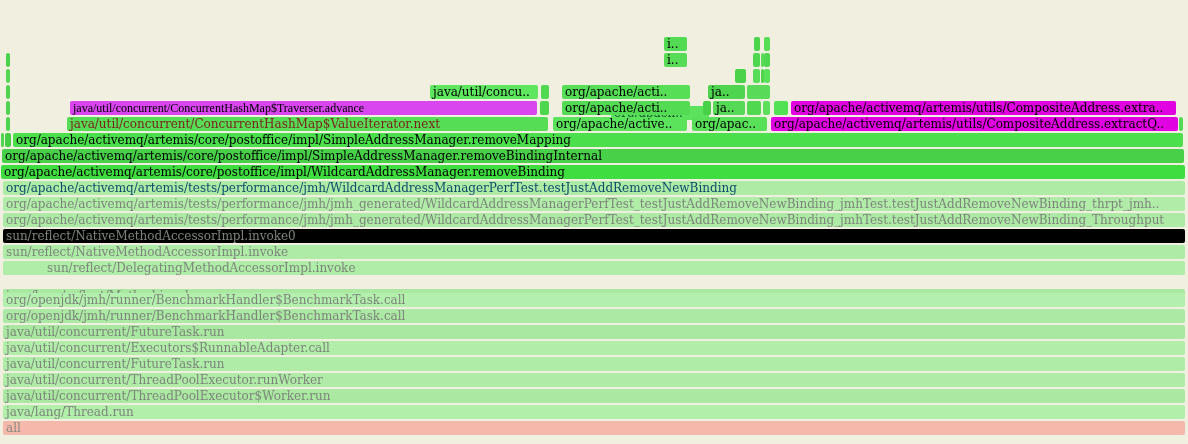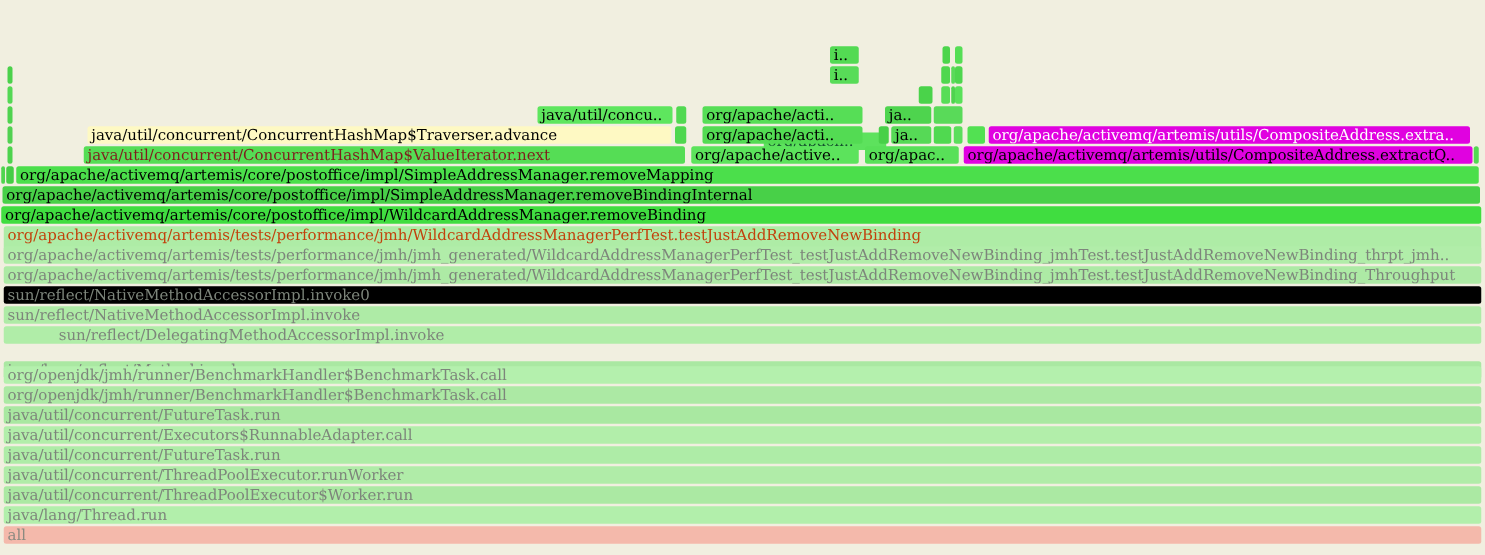--- a/index.html
+++ b/index.html
@@ -44,41 +44,41 @@
       <div class="frame" style="left: 753px; top: 69px; width: 7px; height: 14px; background: rgb(87, 221, 87); color: rgb(0, 0, 0);"></div>
       <div class="frame" style="left: 761px; top: 69px; width: 2px; height: 14px; background: rgb(79, 211, 79); color: rgb(0, 0, 0);"></div>
       <div class="frame" style="left: 764px; top: 69px; width: 6px; height: 14px; background: rgb(89, 225, 89); color: rgb(0, 0, 0);"></div>
       <div class="frame" style="left: 6px; top: 85px; width: 4px; height: 14px; background: rgb(79, 211, 79); color: rgb(0, 0, 0);"></div>
       <div class="frame" style="left: 430px; top: 85px; width: 108px; height: 14px; background: rgb(94, 230, 94); color: rgb(0, 0, 0);">java/util/concu..</div>
       <div class="frame" style="left: 541px; top: 85px; width: 8px; height: 14px; background: rgb(81, 217, 81); color: rgb(0, 0, 0);"></div>
       <div class="frame" style="left: 562px; top: 85px; width: 128px; height: 14px; background: rgb(86, 222, 86); color: rgb(0, 0, 0);">org/apache/acti..</div>
       <div class="frame" style="left: 708px; top: 85px; width: 37px; height: 14px; background: rgb(78, 212, 78); color: rgb(0, 0, 0);">ja..</div>
       <div class="frame" style="left: 747px; top: 85px; width: 23px; height: 14px; background: rgb(89, 218, 89); color: rgb(0, 0, 0);"></div>
       <div class="frame" style="left: 6px; top: 101px; width: 4px; height: 14px; background: rgb(81, 209, 81); color: rgb(0, 0, 0);"></div>
-      <div class="frame" style="left: 70px; top: 101px; width: 467px; height: 14px; background: #fef9c3; color: rgb(0, 0, 0);">java/util/concurrent/ConcurrentHashMap$Traverser.advance</div>
+      <div class="frame" style="left: 70px; top: 101px; width: 467px; height: 14px; background: #d946ef; color: rgb(0, 0, 0); font-family: Liberation Serif, serif;">java/util/concurrent/ConcurrentHashMap$Traverser.advance</div>
       <div class="frame" style="left: 540px; top: 101px; width: 9px; height: 14px; background: rgb(78, 215, 78); color: rgb(0, 0, 0);"></div>
       <div class="frame" style="left: 562px; top: 101px; width: 128px; height: 14px; background: rgb(83, 219, 83); color: rgb(0, 0, 0);">org/apache/acti..</div>
       <div class="frame" style="left: 703px; top: 101px; width: 8px; height: 14px; background: rgb(72, 208, 72); color: rgb(0, 0, 0);"></div>
       <div class="frame" style="left: 713px; top: 101px; width: 32px; height: 14px; background: rgb(86, 217, 86); color: rgb(0, 0, 0);">ja..</div>
       <div class="frame" style="left: 747px; top: 101px; width: 14px; height: 14px; background: rgb(80, 217, 80); color: rgb(0, 0, 0);"></div>
       <div class="frame" style="left: 763px; top: 101px; width: 7px; height: 14px; background: rgb(91, 222, 91); color: rgb(0, 0, 0);"></div>
       <div class="frame" style="left: 774px; top: 101px; width: 14px; height: 14px; background: rgb(82, 225, 82); color: rgb(0, 0, 0);"></div>
-      <div class="frame" style="left: 791px; top: 101px; width: 385px; height: 14px; background: rgb(224, 2, 224); color: #ffffff;">org/apache/activemq/artemis/utils/CompositeAddress.extra..</div>
+      <div class="frame" style="left: 791px; top: 101px; width: 385px; height: 14px; background: rgb(224, 2, 224); color: #000000;">org/apache/activemq/artemis/utils/CompositeAddress.extra..</div>
       <div class="frame" style="left: 6px; top: 117px; width: 4px; height: 14px; background: rgb(77, 211, 77); color: rgb(0, 0, 0);"></div>
       <div class="frame" style="left: 67px; top: 117px; width: 481px; height: 14px; background: rgb(85, 221, 85); color: #7f1d1d;">java/util/concurrent/ConcurrentHashMap$ValueIterator.next</div>
       <div class="frame" style="left: 553px; top: 117px; width: 134px; height: 14px; background: rgb(92, 227, 92); color: rgb(0, 0, 0);">org/apache/active..</div>
       <div class="frame" style="left: 692px; top: 117px; width: 75px; height: 14px; background: rgb(88, 224, 88); color: rgb(0, 0, 0);">org/apac..</div>
       <div class="frame" style="left: 771px; top: 117px; width: 407px; height: 14px; background: rgb(224, 2, 224); color: rgb(0, 0, 0);">org/apache/activemq/artemis/utils/CompositeAddress.extractQ..</div>
       <div class="frame" style="left: 1179px; top: 117px; width: 4px; height: 14px; background: rgb(83, 217, 83); color: rgb(0, 0, 0);"></div>
       <div class="frame" style="left: 1px; top: 133px; width: 3px; height: 14px; background: rgb(79, 213, 79); color: rgb(0, 0, 0);"></div>
       <div class="frame" style="left: 5px; top: 133px; width: 6px; height: 14px; background: rgb(69, 205, 69); color: rgb(0, 0, 0);"></div>
       <div class="frame" style="left: 13px; top: 133px; width: 1170px; height: 14px; background: rgb(75, 223, 75); color: rgb(0, 0, 0);">org/apache/activemq/artemis/core/postoffice/impl/SimpleAddressManager.removeMapping</div>
       <div class="frame" style="left: 2px; top: 149px; width: 1182px; height: 14px; background: rgb(72, 208, 72); color: rgb(0, 0, 0);">org/apache/activemq/artemis/core/postoffice/impl/SimpleAddressManager.removeBindingInternal</div>
       <div class="frame" style="left: 1px; top: 165px; width: 1184px; height: 14px; background: rgb(64, 221, 64); color: rgb(0, 0, 0);">org/apache/activemq/artemis/core/postoffice/impl/WildcardAddressManager.removeBinding</div>
-      <div class="frame" style="left: 3px; top: 181px; width: 1182px; height: 29px; background: rgb(174, 236, 166); color: #c2410c;">org/apache/activemq/artemis/tests/performance/jmh/WildcardAddressManagerPerfTest.testJustAddRemoveNewBinding</div>
+      <div class="frame" style="left: 3px; top: 181px; width: 1182px; height: 14px; background: rgb(174, 236, 166); color: #0c4a6e;">org/apache/activemq/artemis/tests/performance/jmh/WildcardAddressManagerPerfTest.testJustAddRemoveNewBinding</div>
       <div class="frame" style="left: 3px; top: 197px; width: 1182px; height: 14px; background: rgb(177, 237, 169); color: rgb(125, 133, 123);">org/apache/activemq/artemis/tests/performance/jmh/jmh_generated/WildcardAddressManagerPerfTest_testJustAddRemoveNewBinding_jmhTest.testJustAddRemoveNewBinding_thrpt_jmh..</div>
       <div class="frame" style="left: 3px; top: 213px; width: 1182px; height: 14px; background: rgb(173, 234, 165); color: rgb(125, 133, 123);">org/apache/activemq/artemis/tests/performance/jmh/jmh_generated/WildcardAddressManagerPerfTest_testJustAddRemoveNewBinding_jmhTest.testJustAddRemoveNewBinding_Throughput</div>
       <div class="frame" style="left: 3px; top: 229px; width: 1182px; height: 14px; background: #000000; color: rgb(125, 133, 123);">sun/reflect/NativeMethodAccessorImpl.invoke0</div>
       <div class="frame" style="left: 3px; top: 245px; width: 1182px; height: 14px; background: rgb(174, 235, 166); color: rgb(125, 133, 123);">sun/reflect/NativeMethodAccessorImpl.invoke</div>
       <div class="frame" style="left: 3px; top: 261px; width: 1182px; height: 14px; background: rgb(176, 237, 168); color: rgb(125, 133, 123); padding-left: 44px;">sun/reflect/DelegatingMethodAccessorImpl.invoke</div>
       <div class="frame" style="left: 3px; top: 277px; width: 1182px; height: 14px; background: rgb(170, 232, 162); color: rgb(125, 133, 123); margin-top: 12px;">java/lang/reflect/Method.invoke</div>
       <div class="frame" style="left: 3px; top: 293px; width: 1182px; height: 14px; background: rgb(180, 240, 173); color: rgb(125, 133, 123);">org/openjdk/jmh/runner/BenchmarkHandler$BenchmarkTask.call</div>
       <div class="frame" style="left: 3px; top: 309px; width: 1182px; height: 14px; background: rgb(172, 233, 164); color: rgb(125, 133, 123);">org/openjdk/jmh/runner/BenchmarkHandler$BenchmarkTask.call</div>
       <div class="frame" style="left: 3px; top: 325px; width: 1182px; height: 14px; background: rgb(169, 232, 161); color: rgb(125, 133, 123);">java/util/concurrent/FutureTask.run</div>
       <div class="frame" style="left: 3px; top: 341px; width: 1182px; height: 14px; background: rgb(178, 238, 170); color: rgb(125, 133, 123);">java/util/concurrent/Executors$RunnableAdapter.call</div>

